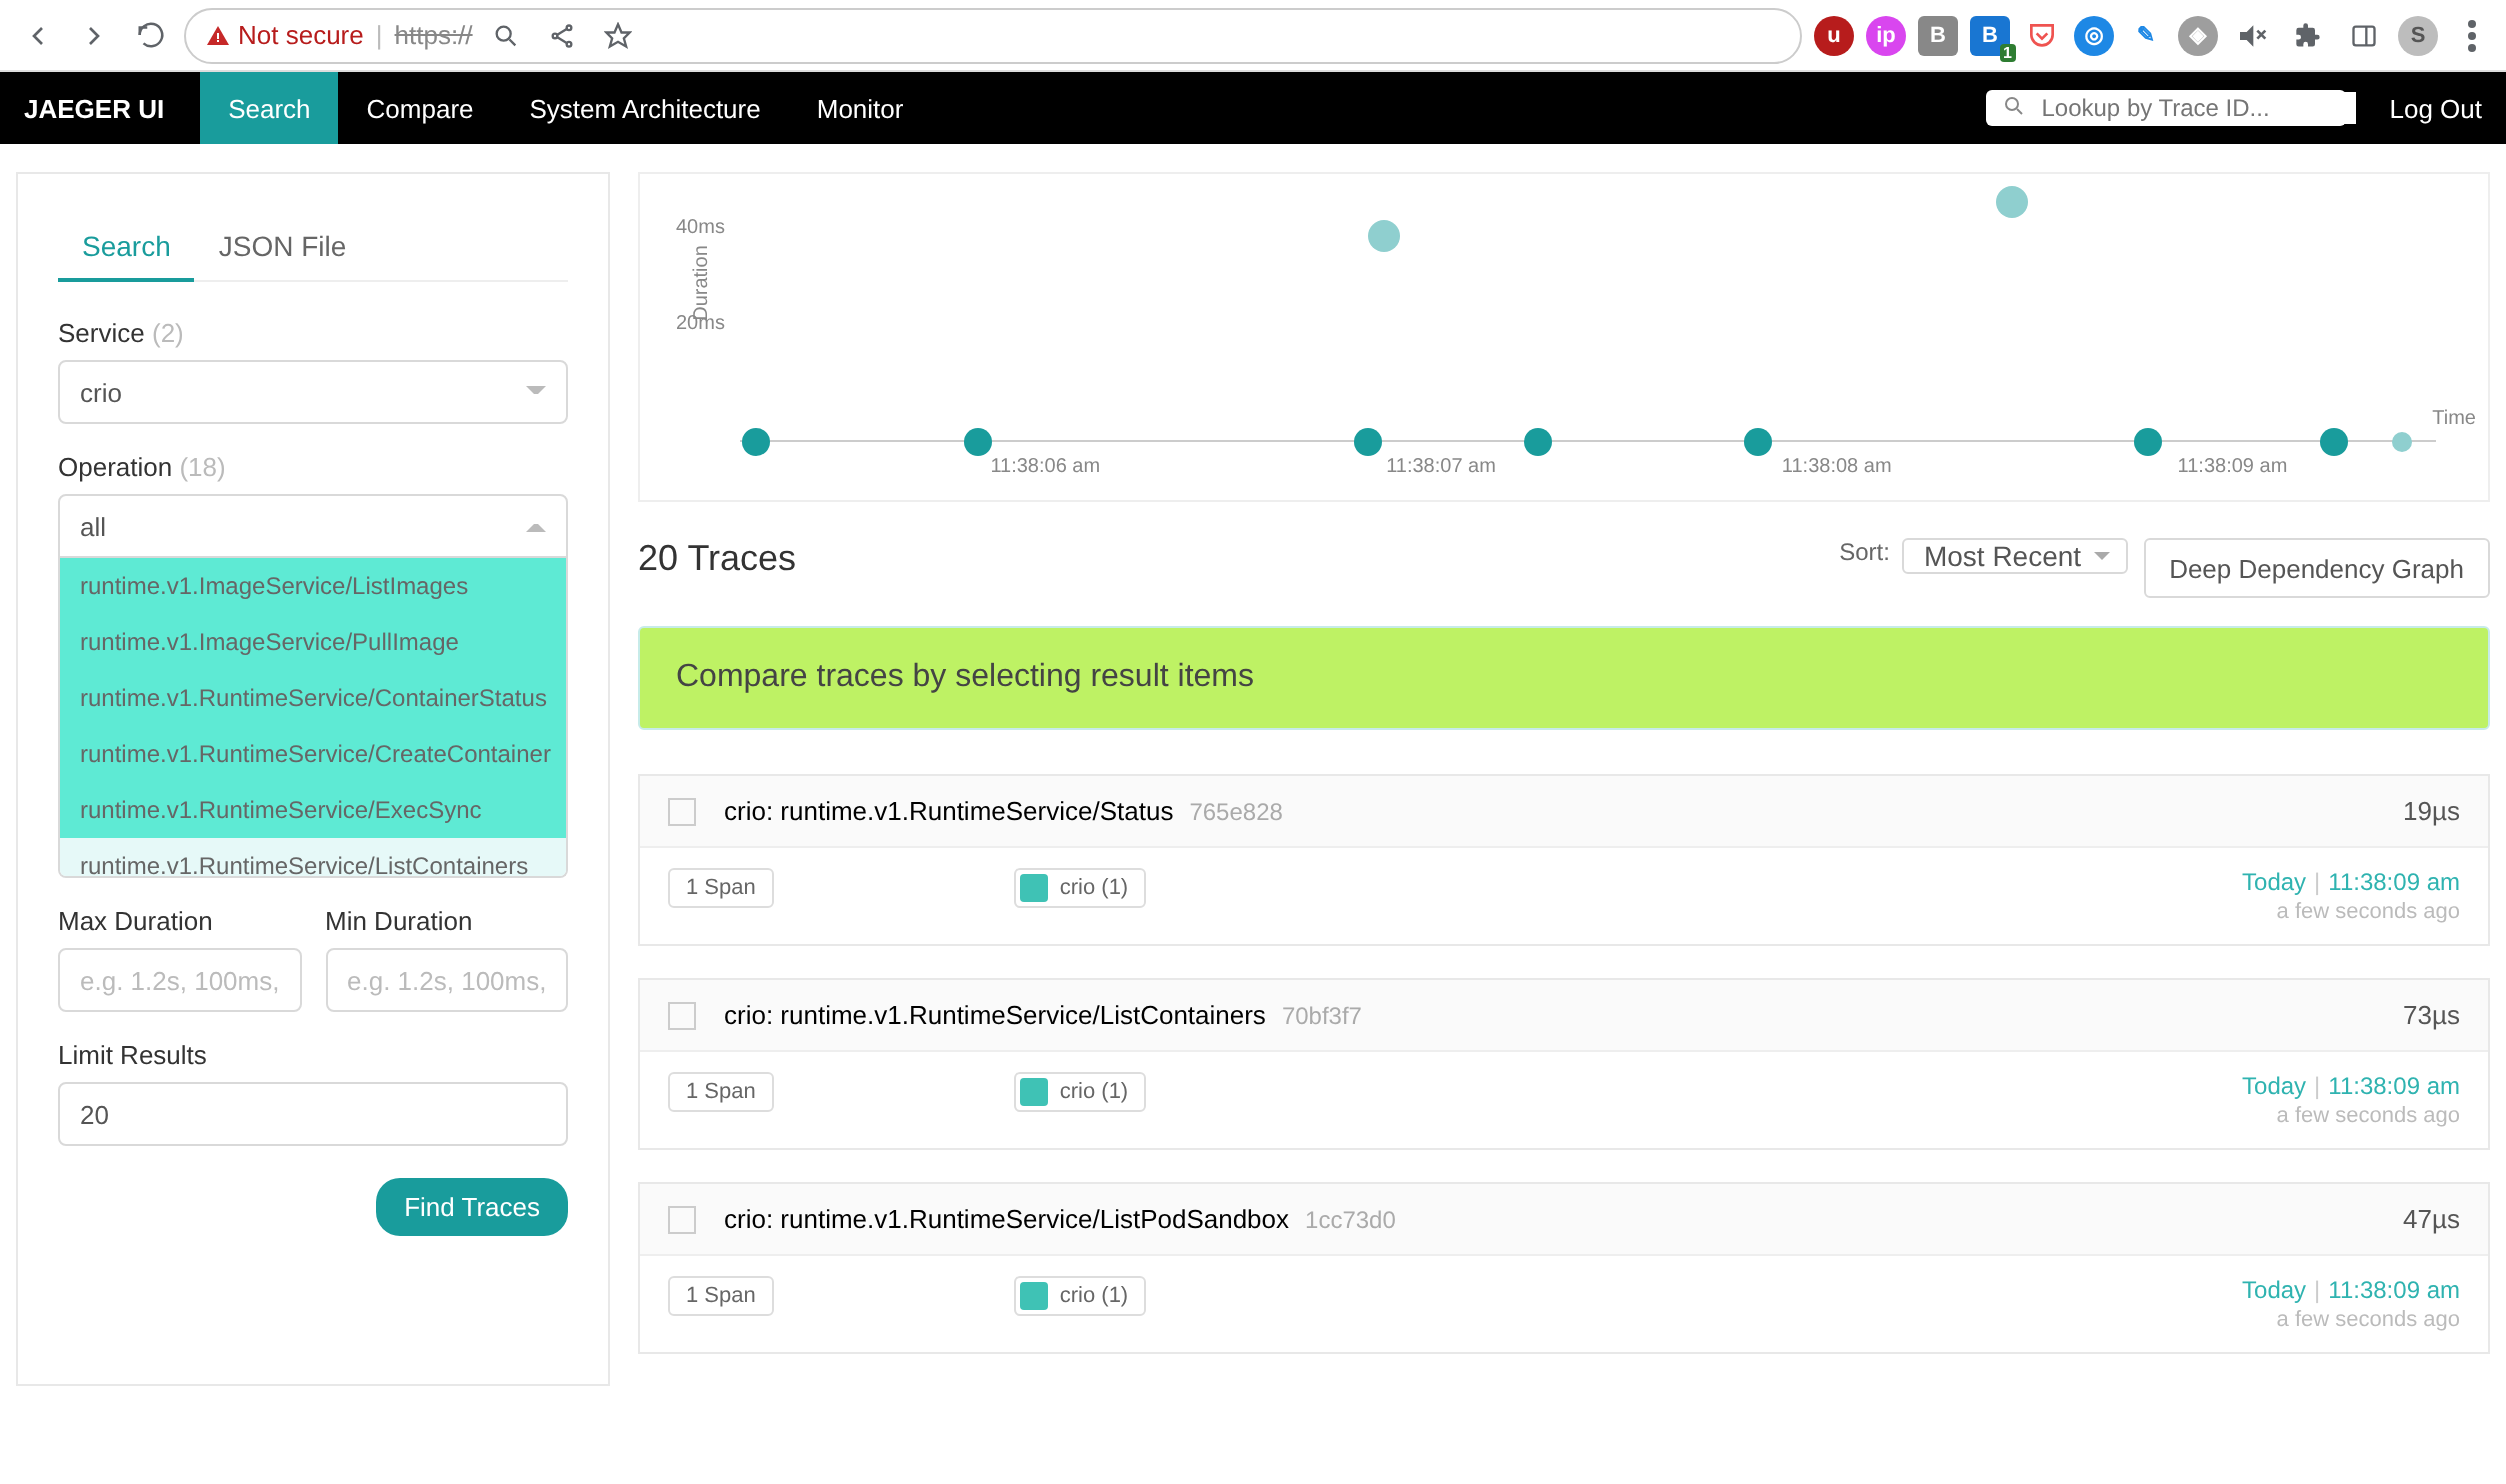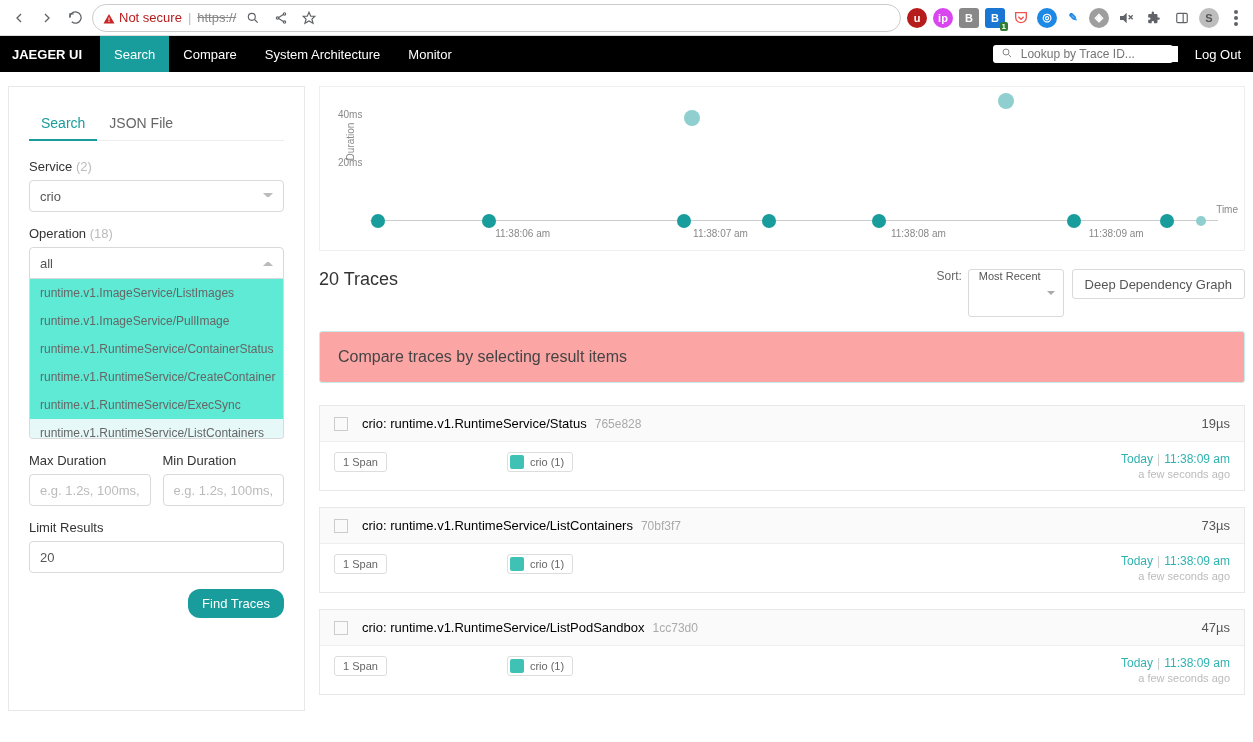--- a/index.html
+++ b/index.html
@@ -37,21 +37,21 @@
     border: 1px solid #ccc;
     border-radius: 14px;
     display: flex;
     align-items: center;
     padding: 0 10px;
     gap: 6px;
     overflow: hidden;
     color: #555;
     font-size: 13px;
   }
-  .omnibox .warning { color: #b71c1c; display:flex; align-items:flex-end; gap:4px; }
+  .omnibox .warning { color: #b71c1c; display:flex; align-items:center; gap:4px; }
   .omnibox .sep { color: #bbb; }
   .omnibox .strike { text-decoration: line-through; color:#888; }
   .omnibox .url-rest { color:#222; white-space:nowrap; overflow:hidden; text-overflow:ellipsis; flex:1;}
   .ext-icon {
     width: 20px;
     height: 20px;
     border-radius: 50%;
     display:flex;
     align-items:center;
     justify-content:center;
@@ -227,25 +227,25 @@
 
   .results-head {
     display:flex;
     align-items:flex-start;
     margin: 0 0 14px 0;
   }
   .results-head h2 { margin:0; font-size:18px; font-weight:500; }
   .results-head .spacer { flex:1; }
   .results-head label { font-size:12px; color:#666; margin-right:6px;}
   .sort-select {
-    height:48px;
+    height:18px;
     border:1px solid #d9d9d9;
     border-radius:3px;
     padding:0 22px 0 10px;
-    font-size:11px;
+    font-size:14px;
     color:#555;
     background:#fff;
     position:relative;
   }
   .sort-select::after{
     content:"";
     position:absolute;
     right:8px; top:50%;
     border:4px solid transparent;
     border-top-color:#aaa;
@@ -256,21 +256,21 @@
     margin-left:8px;
     border:1px solid #d9d9d9;
     background:#fff;
     border-radius:3px;
     padding:0 12px;
     font-size:13px;
     color:#555;
     cursor:pointer;
   }
   .info-banner {
-    background:#fca5a5;
+    background:#bef264;
     border:1px solid #c7ebe9;
     border-radius:3px;
     padding: 16px 18px;
     font-size:16px;
     color:#444;
     margin-bottom: 22px;
   }
 
   .trace-card {
     border:1px solid #e8e8e8;

